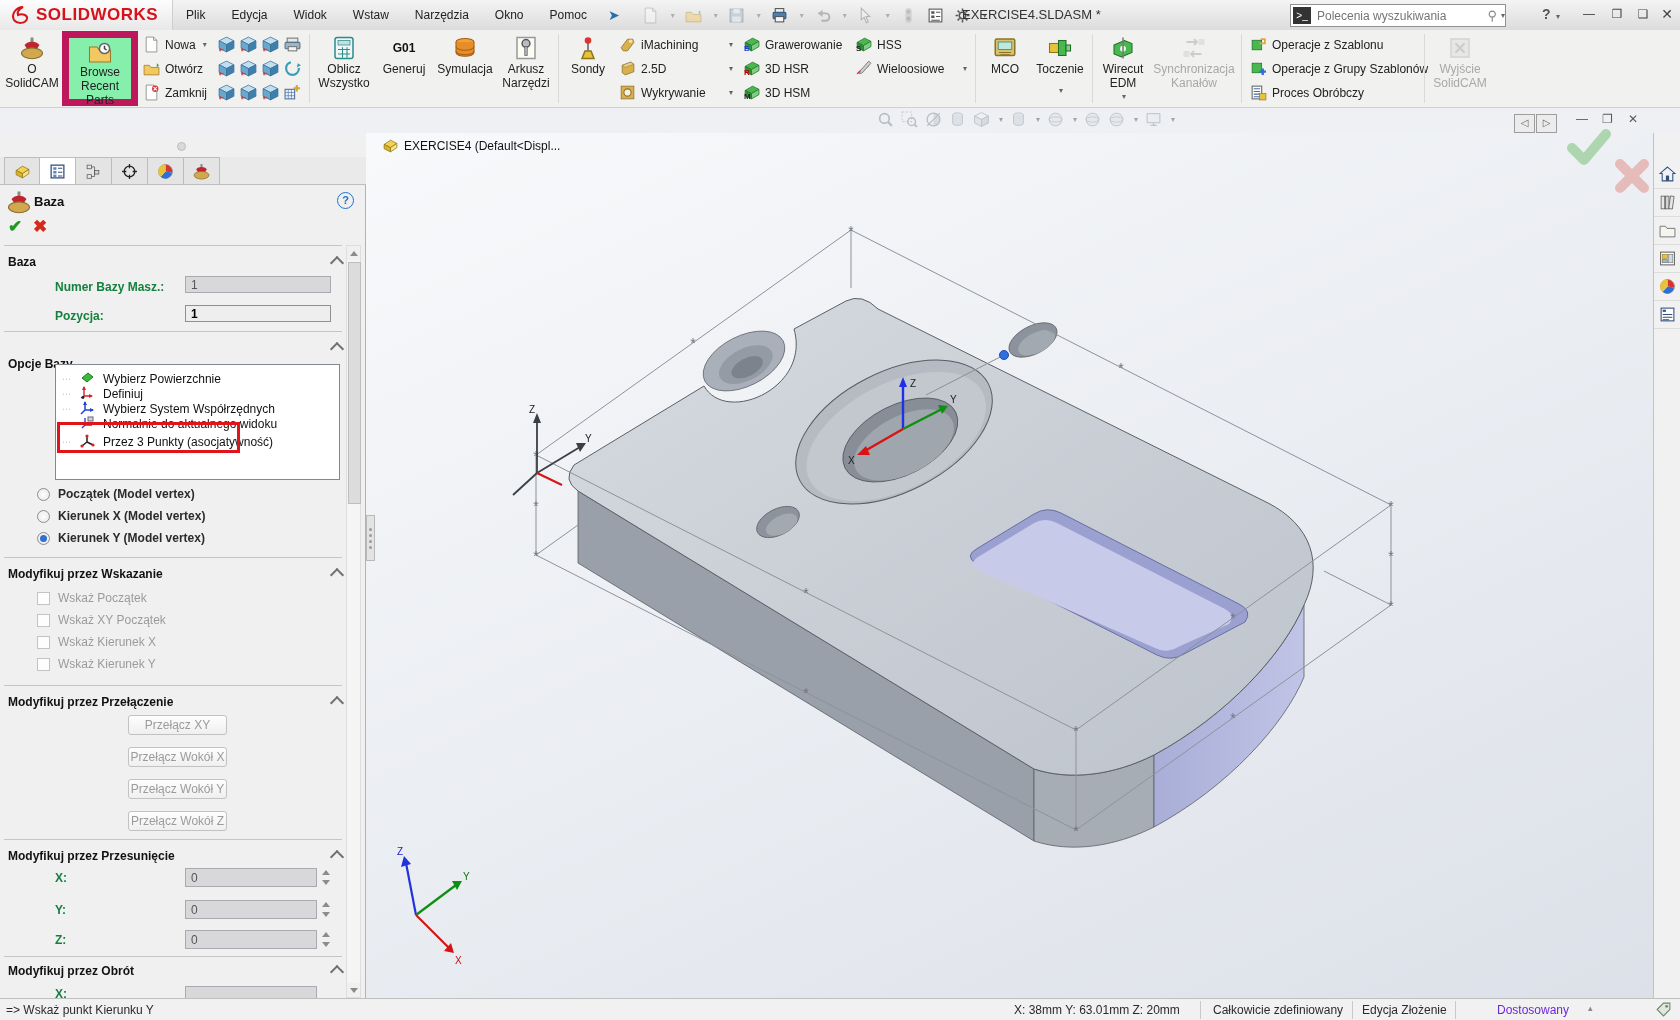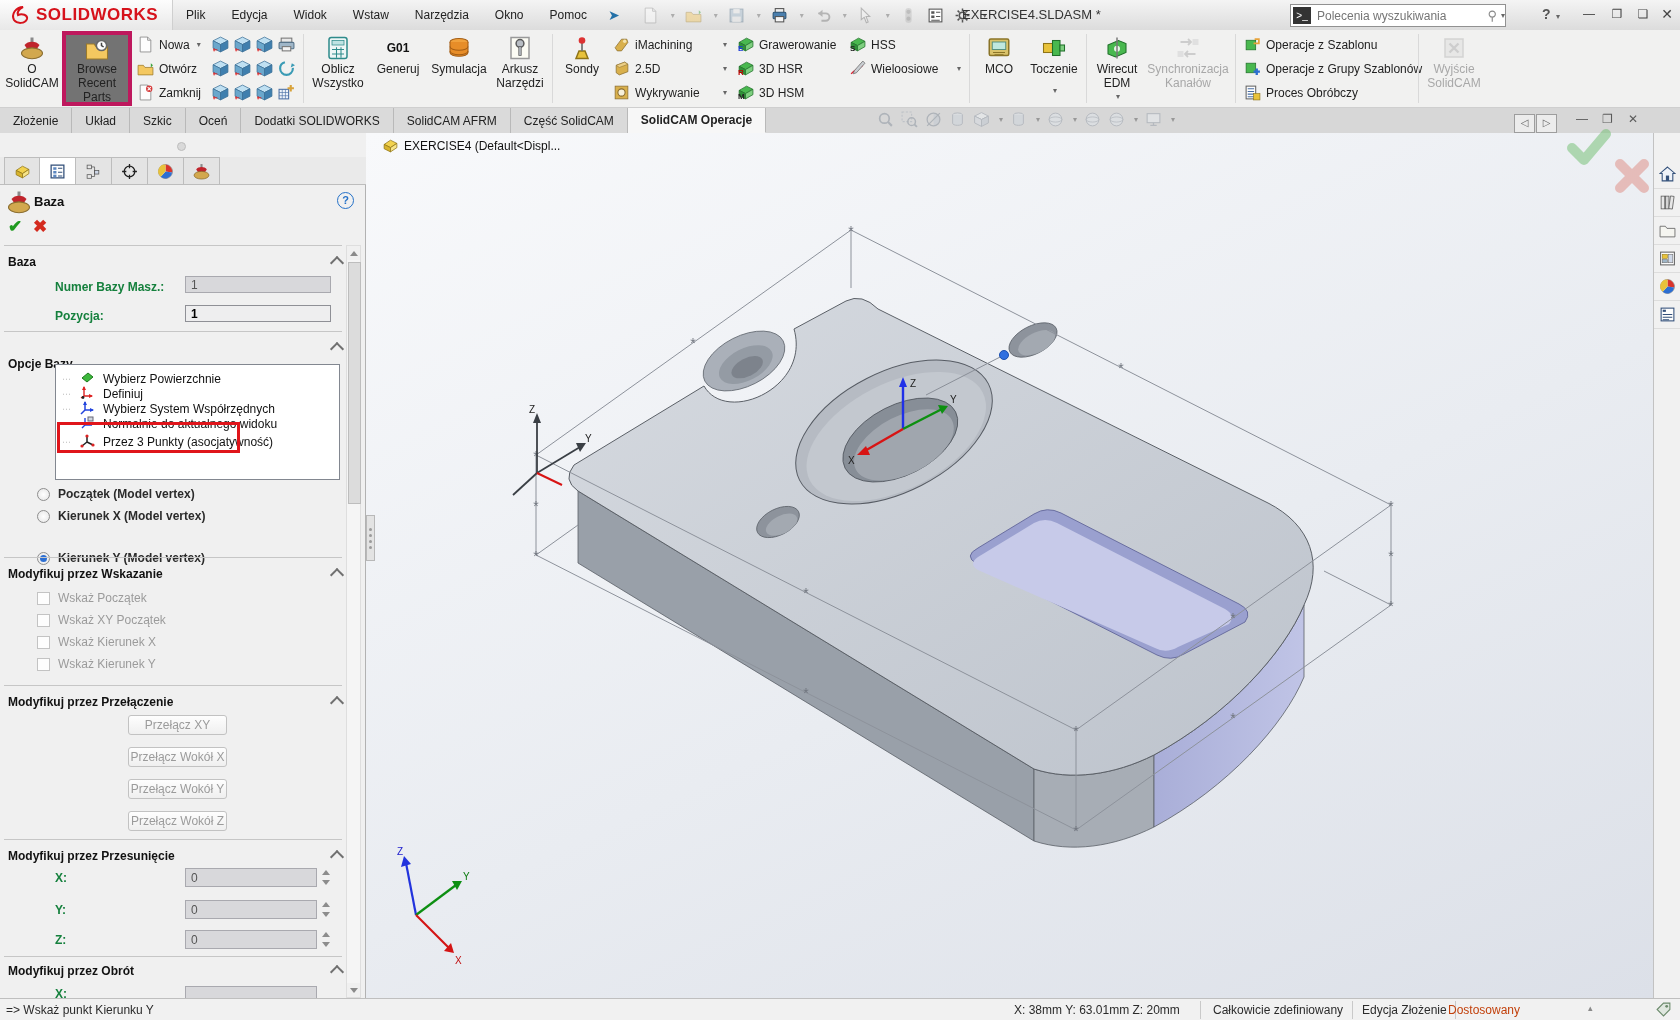--- a/index.html
+++ b/index.html
@@ -29,21 +29,21 @@
           display:flex;align-items:stretch;padding:1px 2px;box-sizing:border-box}
   .vsep{width:1px;background:#d9d9d9;margin:3px 3px}
   .rbig{display:flex;flex-direction:column;align-items:center;justify-content:flex-start;
         padding:3px 4px;text-align:center;line-height:1.18;color:#222;min-width:44px}
   .rbig .ic{height:28px;display:flex;align-items:center;justify-content:flex-end}
   .rcol{display:flex;flex-direction:column;justify-content:center;padding:1px 0}
   .rrow{display:flex;align-items:center;gap:5px;height:24px;padding:0 5px;color:#222;white-space:nowrap}
   .caret{color:#666;font-size:8px;margin-left:2px}
   .dis{color:#a8a8a8}
   .dis svg{opacity:.4;filter:grayscale(1)}
-  .boxed{border:4px solid #be185d;background:#737373}
+  .boxed{border:7px solid #be185d;background:#86efac}
   .cubegrid{display:grid;grid-template-columns:repeat(4,22px);grid-auto-rows:24px;align-content:center;justify-items:center;align-items:center;padding:0 3px}
   .g01{font-weight:bold;font-size:12px;color:#111}
   
   .tabrow{left:0;top:108px;width:1680px;height:25px;background:#d7d7d7;border-bottom:1px solid #adadad;display:flex}
   .tab{display:flex;align-items:center;padding:0 13px;border-right:1px solid #b9b9b9;background:#dadada;color:#222;height:25px;box-sizing:border-box}
   .tab.active{background:#f7f7f7;font-weight:bold;border-bottom:1px solid #f7f7f7}
   .hud{position:absolute;left:877px;top:111px;display:flex;align-items:center;gap:7px}
   .hud .h{opacity:.55}
   .navbox{position:absolute;top:114px;width:19px;height:17px;border:1px solid #9d9d9d;background:#ececec;color:#666;text-align:center;line-height:16px;font-size:10px}
   .docctl{position:absolute;top:112px;color:#5a5a5a;font-size:12px}
@@ -680,30 +680,20 @@
     <div class="rbig dis" style="width:56px">
       <div class="ic">
           <svg class="i22">
             <use href="#s-exit"></use>
           </svg>
         </div>
       <span>Wyjście SolidCAM</span>
     </div>
   </div>
 
-  <div class="abs tabrow">
-    <div class="tab">Złożenie</div>
-    <div class="tab">Układ</div>
-    <div class="tab">Szkic</div>
-    <div class="tab">Oceń</div>
-    <div class="tab">Dodatki SOLIDWORKS</div>
-    <div class="tab">SolidCAM AFRM</div>
-    <div class="tab">Część SolidCAM</div>
-    <div class="tab active">SolidCAM Operacje</div>
-  </div>
 
   <div class="hud">
     <span class="h">
         <svg class="i16">
           <use href="#s-maglass"></use>
         </svg>
       </span>
     <span class="h">
         <svg class="i16">
           <use href="#s-magarea"></use>
@@ -1005,21 +995,21 @@
     <div class="redbox"></div>
 
     <div class="radrow" style="top:354px">
       <span class="radio"></span>
       <span>Początek (Model vertex)</span>
     </div>
     <div class="radrow" style="top:376px">
       <span class="radio"></span>
       <span>Kierunek X (Model vertex)</span>
     </div>
-    <div class="radrow" style="top:418px">
+    <div class="radrow" style="top:398px">
       <span class="radio sel"></span>
       <span>Kierunek Y (Model vertex)</span>
     </div>
 
     <div class="divline" style="top:424px"></div>
 
     <div class="shead" style="top:434px">Modyfikuj przez Wskazanie</div>
     <div class="chev" style="top:437px"></div>
     <div class="chkrow" style="top:458px">
         <span class="chk"></span>
@@ -1124,21 +1114,21 @@
   </div>
 
   <div class="abs statusbar">
     <div class="sbitem" style="left:6px">=&gt; Wskaż punkt Kierunku Y</div>
     <div class="sbitem" style="left:1014px">X: 38mm Y: 63.01mm Z: 20mm</div>
     <div class="sbsep" style="left:1200px"></div>
     <div class="sbitem" style="left:1213px">Całkowicie zdefiniowany</div>
     <div class="sbsep" style="left:1352px"></div>
     <div class="sbitem" style="left:1362px">Edycja Złożenie</div>
     <div class="sbsep" style="left:1455px"></div>
-    <div class="sbitem" style="left:1448px;color:#c2410c">Dostosowany</div>
+    <div class="sbitem" style="left:1497px;color:#6d28d9">Dostosowany</div>
     <div class="sbitem" style="left:1588px;color:#8a8a8a;font-size:9px">▴</div>
     <div class="sbitem" style="left:1655px;top:2px">
         <svg class="i16">
           <use href="#s-tag"></use>
         </svg>
       </div>
   </div>
 
 </div>
 

